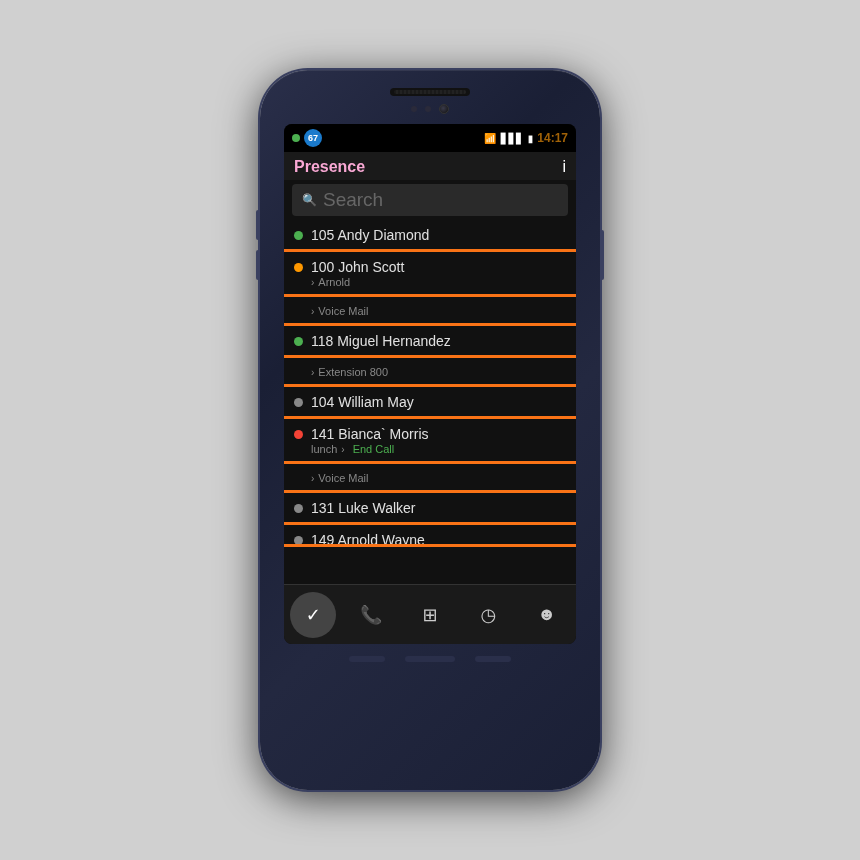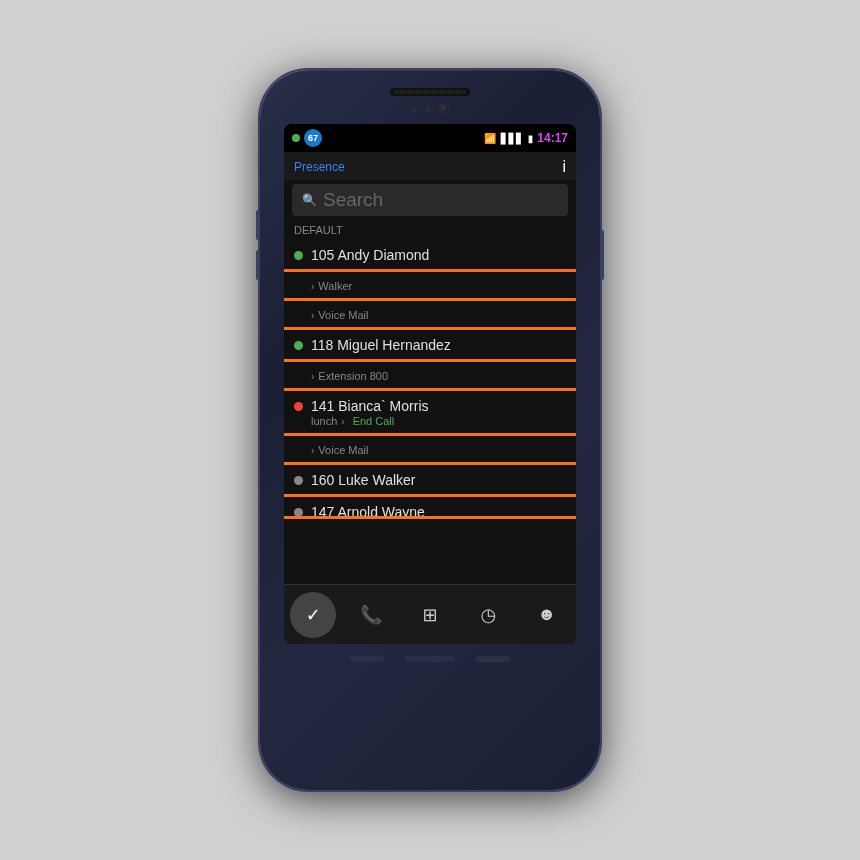--- a/index.html
+++ b/index.html
@@ -118,38 +118,38 @@
       align-items: center;
       gap: 4px;
       color: white;
       font-size: 11px;
     }
     .wifi-icon, .signal-icon, .battery-icon {
       color: white;
       font-size: 10px;
     }
     .time-display {
-      color: #d946ef;
+      color: #a16207;
       font-size: 12px;
       font-weight: bold;
     }
 
     
     .app-header {
       background: #1a1a1a;
       padding: 6px 10px 4px;
       display: flex;
       justify-content: space-between;
       align-items: center;
       flex-shrink: 0;
     }
     .app-title {
-      color: #3b82f6;
-      font-size: 12px;
-      font-weight: normal;
+      color: #f9a8d4;
+      font-size: 16px;
+      font-weight: bold;
     }
     .app-info {
       color: white;
       font-size: 16px;
     }
 
     
     .search-bar {
       background: #2a2a2a;
       margin: 4px 8px;
@@ -358,52 +358,61 @@
     <div class="app-header">
       <span class="app-title">Presence</span>
       <span class="app-info">i</span>
     </div>
 
     <div class="search-bar">
       <span class="search-icon-char">🔍</span>
       <span class="search-placeholder">Search</span>
     </div>
 
-    <div class="section-label">DEFAULT</div>
 
     <div class="contacts-list">
 
     <div class="contact-item">
           <div class="contact-main">
             <div class="status-indicator status-green"></div>
             <span class="contact-name">105  Andy Diamond</span>
           </div>
         </div>
         <div class="contact-item">
+          <div class="contact-main">
+            <div class="status-indicator status-orange"></div>
+            <span class="contact-name">100  John Scott</span>
+          </div>
           <div class="contact-sub">
             <span class="chevron-right">›</span>
-            <span class="contact-sub-text">Walker</span>
+            <span class="contact-sub-text">Arnold</span>
           </div>
         </div>
         <div class="contact-item">
           <div class="contact-sub">
             <span class="chevron-right">›</span>
             <span class="contact-sub-text">Voice Mail</span>
           </div>
         </div>
         <div class="contact-item">
           <div class="contact-main">
             <div class="status-indicator status-green"></div>
             <span class="contact-name">118  Miguel Hernandez</span>
           </div>
         </div>
         <div class="contact-item">
           <div class="contact-sub">
             <span class="chevron-right">›</span>
             <span class="contact-sub-text">Extension 800</span>
+          </div>
+        </div>
+        <div class="contact-item">
+          <div class="contact-main">
+            <div class="status-indicator status-gray"></div>
+            <span class="contact-name">104  William May</span>
           </div>
         </div>
         <div class="contact-item">
           <div class="contact-main">
             <div class="status-indicator status-red"></div>
             <span class="contact-name">141  Bianca` Morris</span>
           </div>
           <div class="contact-sub">
             <span class="contact-sub-text">lunch</span>
             <span class="chevron-right"> ›</span>
@@ -412,27 +421,27 @@
         </div>
         <div class="contact-item">
           <div class="contact-sub">
             <span class="chevron-right">›</span>
             <span class="contact-sub-text">Voice Mail</span>
           </div>
         </div>
         <div class="contact-item">
           <div class="contact-main">
             <div class="status-indicator status-gray"></div>
-            <span class="contact-name">160  Luke Walker</span>
+            <span class="contact-name">131  Luke Walker</span>
           </div>
         </div>
         <div class="contact-item last-partial">
           <div class="contact-main">
             <div class="status-indicator status-gray"></div>
-            <span class="contact-name">147  Arnold Wayne</span>
+            <span class="contact-name">149  Arnold Wayne</span>
           </div>
         </div>
       </div>
 
     <div class="bottom-nav">
       <div class="nav-item active">
         <span class="nav-icon white">✓</span>
       </div>
       <div class="nav-item">
         <span class="nav-icon">📞</span>

